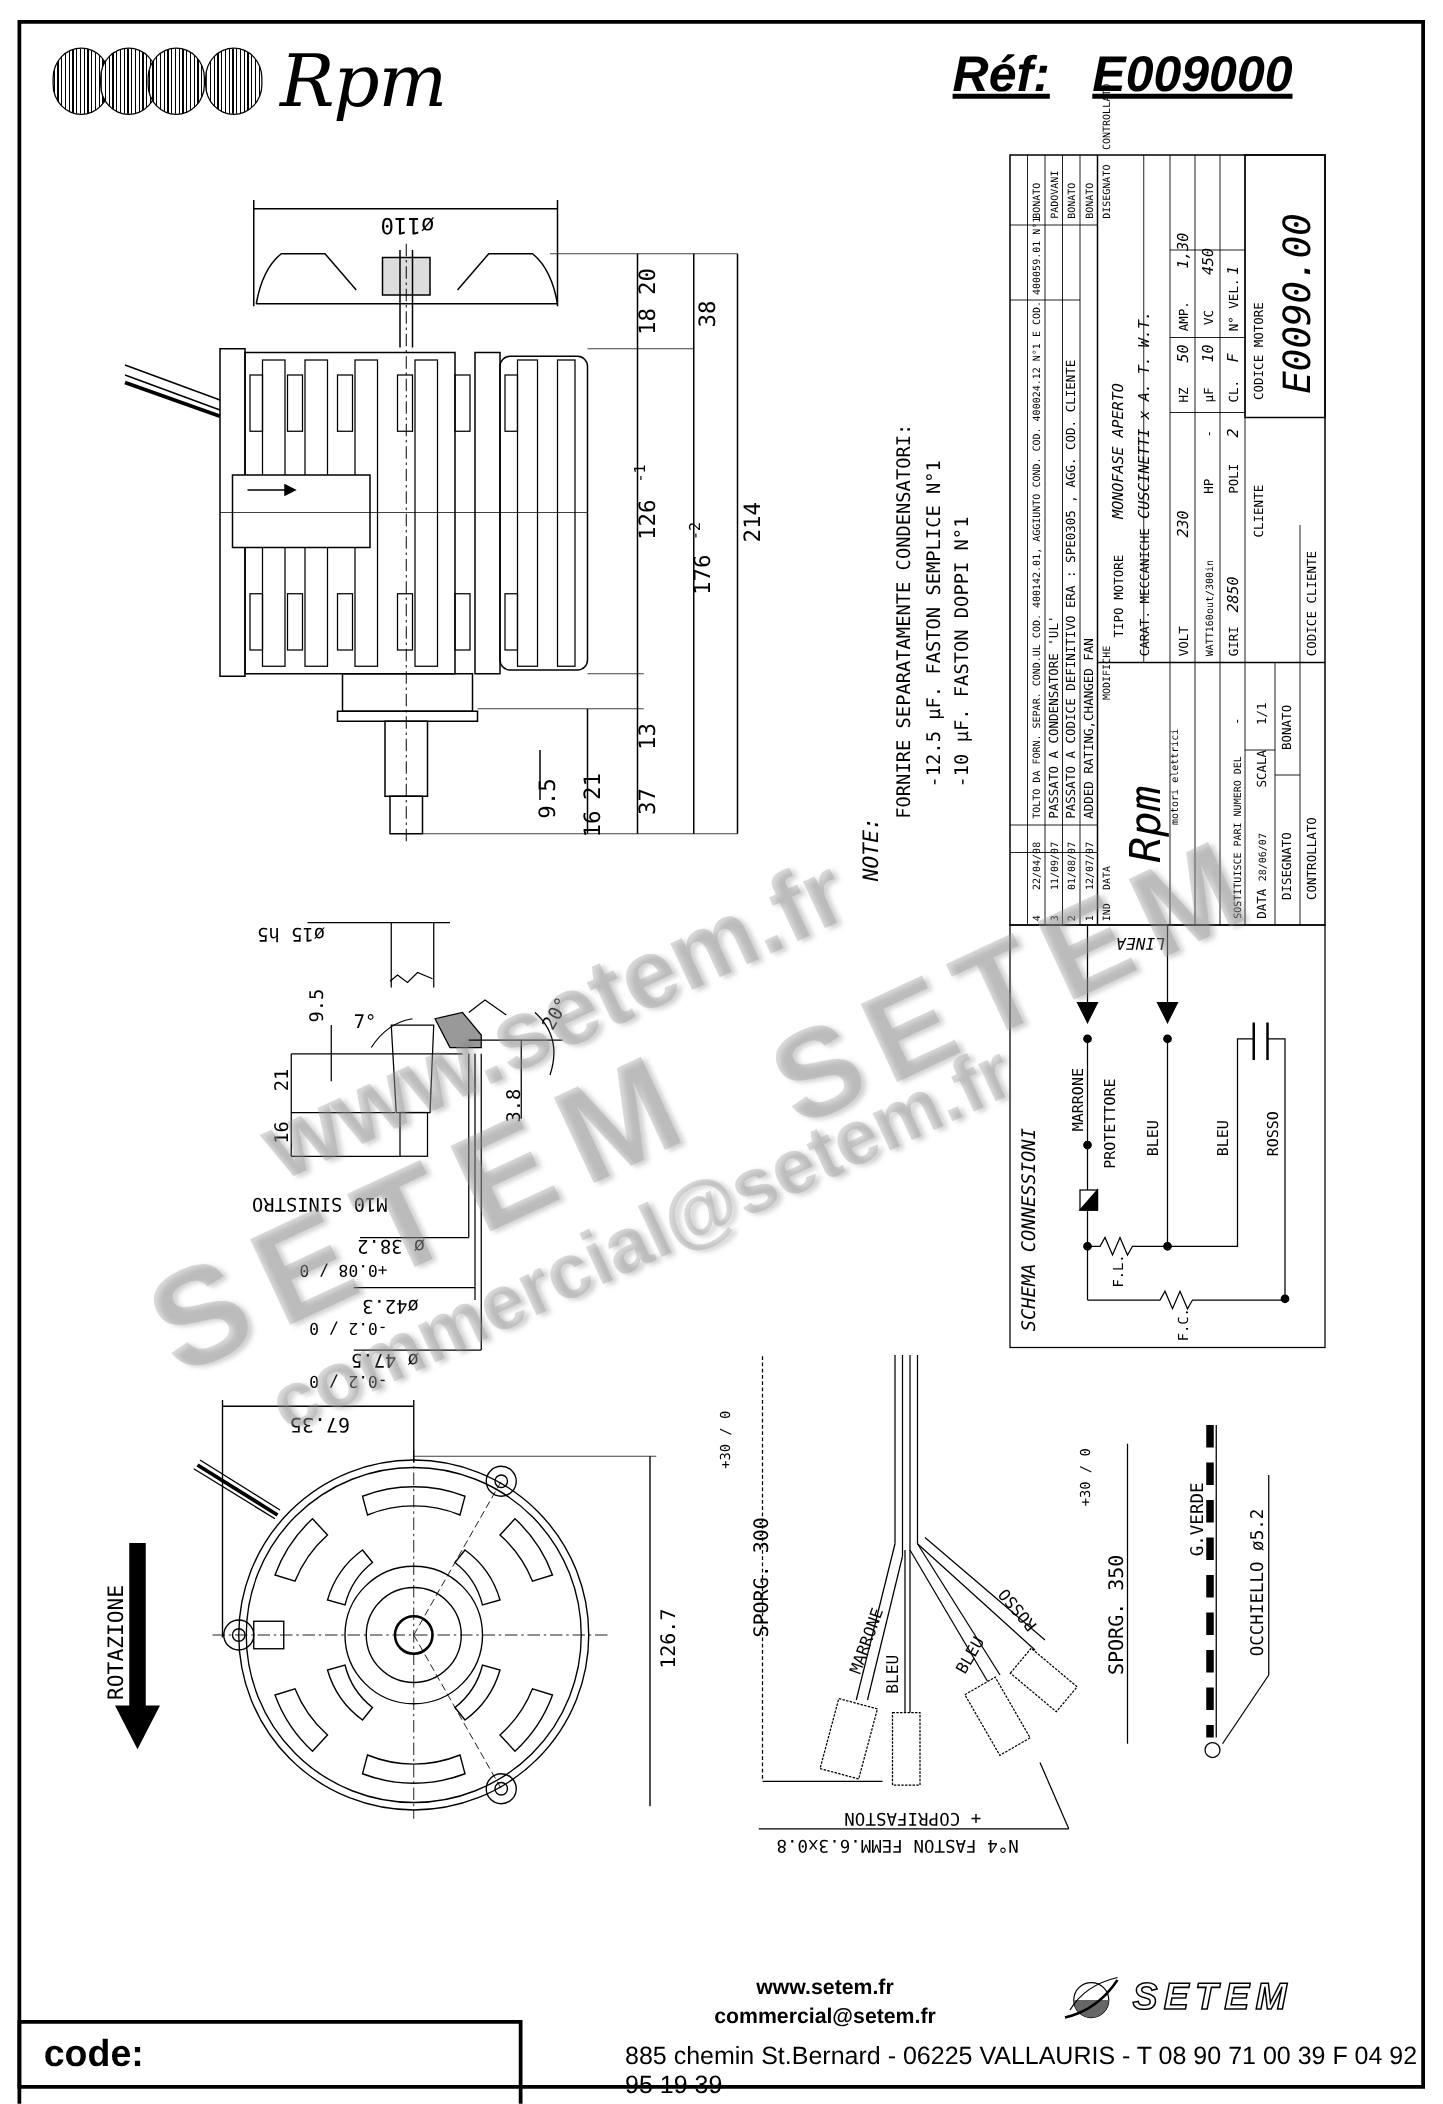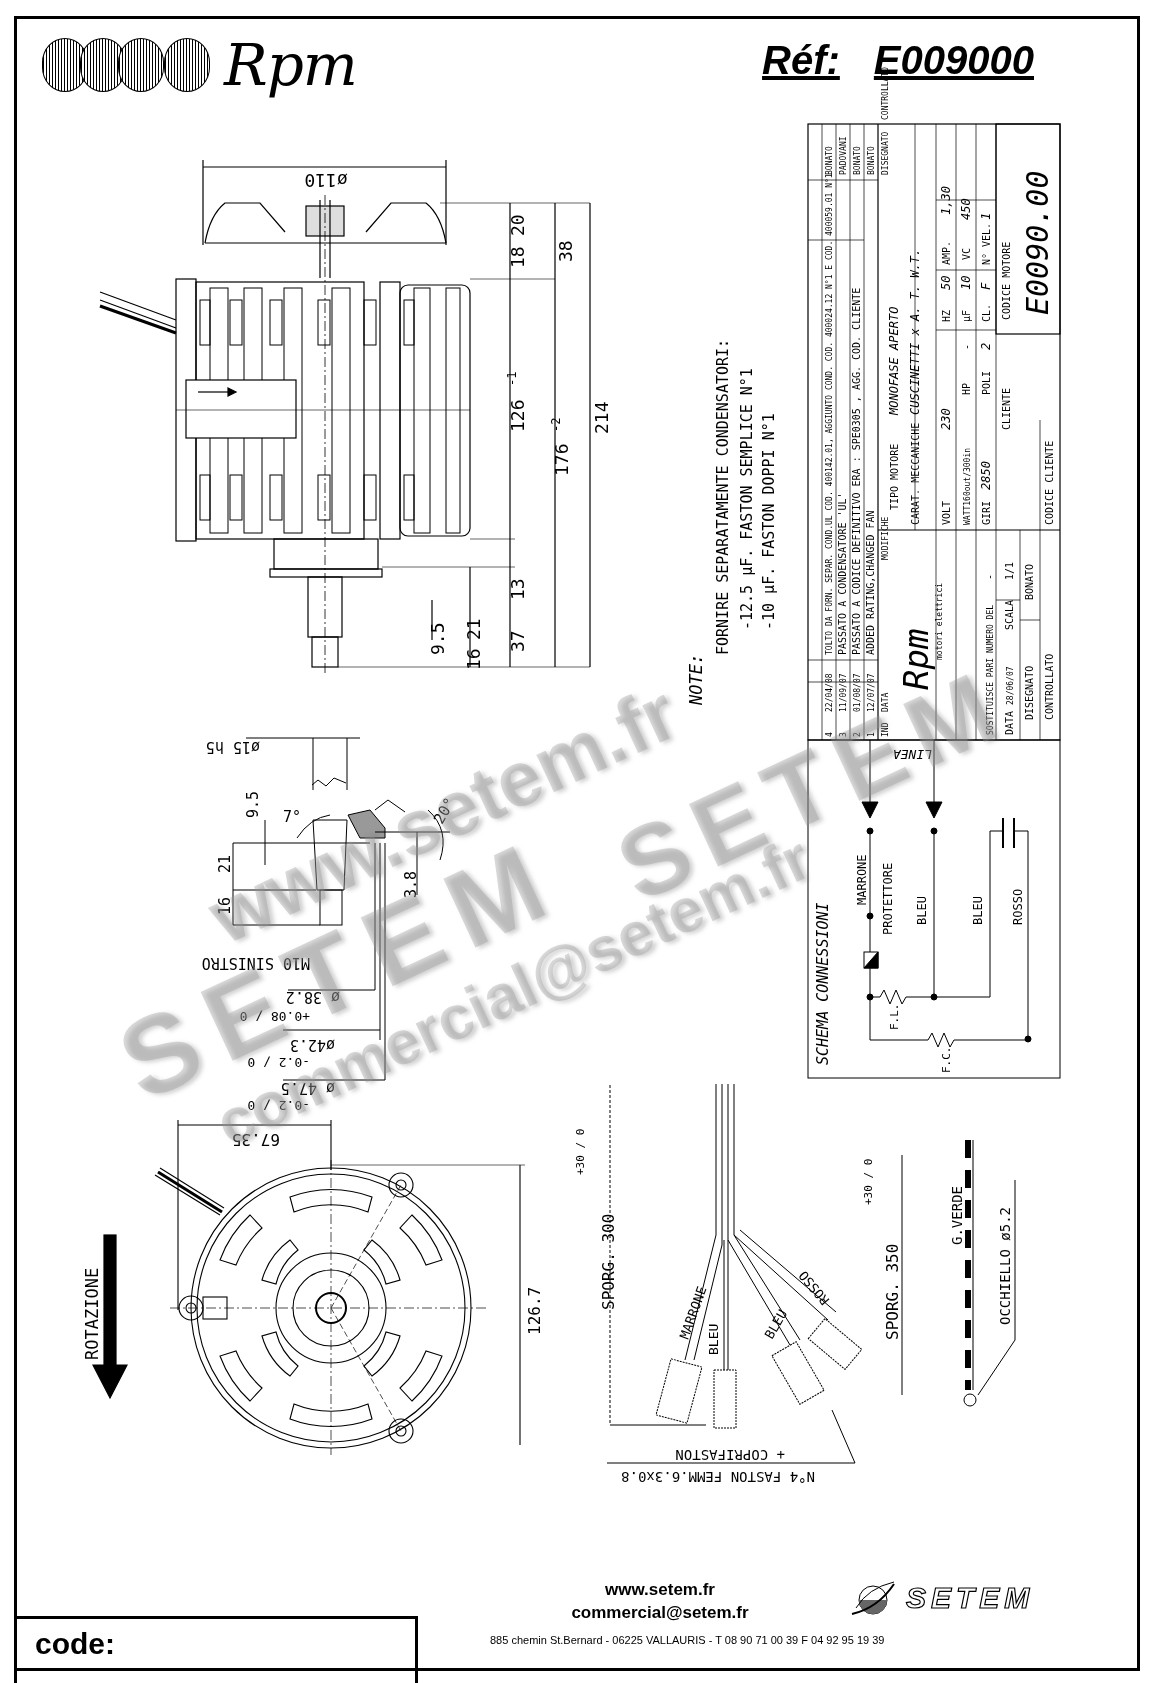--- a/index.html
+++ b/index.html
@@ -9,21 +9,21 @@
   .logo-rpm{position:absolute;left:42px;top:30px;height:70px;display:flex;align-items:center;gap:6px;}
   .coil{width:44px;height:52px;border-radius:50%/45%;background:repeating-linear-gradient(90deg,#000 0 1px,#fff 1px 3px);border:1px solid #000;}
   .rpm-word{font-family:"DejaVu Serif",serif;font-style:italic;font-size:58px;margin-left:8px;letter-spacing:-1px;}
   .ref{position:absolute;right:120px;top:38px;font-weight:bold;font-style:italic;font-size:40px;text-decoration:underline;text-decoration-thickness:4px;}
   .ref span{margin-left:34px;}
   svg text{font-family:"DejaVu Sans Mono",monospace;}
   .code-box{position:absolute;left:14px;top:1568px;width:404px;height:103px;border:3px solid #000;box-sizing:border-box;margin-top:48px;}
   .code-label{position:absolute;left:18px;top:8px;font-size:30px;font-weight:bold;}
   .code-val{position:absolute;left:108px;top:34px;font-size:52px;font-weight:bold;letter-spacing:1px;}
   .footer-web{position:absolute;left:560px;top:1578px;width:200px;text-align:center;font-weight:bold;font-size:17px;line-height:23px;}
-  .footer-addr{position:absolute;left:490px;top:1634px;font-size:11px;}
+  .footer-addr{position:absolute;left:500px;top:1634px;font-size:20px;}
   .setem-logo{position:absolute;left:848px;top:1578px;display:flex;align-items:center;gap:8px;}
   .setem-word{font-size:30px;font-style:italic;font-weight:bold;color:#fff;-webkit-text-stroke:1.2px #000;letter-spacing:5px;}
   .watermark{position:absolute;font-weight:bold;color:rgba(150,150,150,0.35);transform-origin:left top;white-space:nowrap;text-shadow:3px 3px 4px rgba(120,120,120,0.35);}
 </style>
 </head>
 <body>
 
 <div class="frame"></div>
 
 <div class="logo-rpm">

